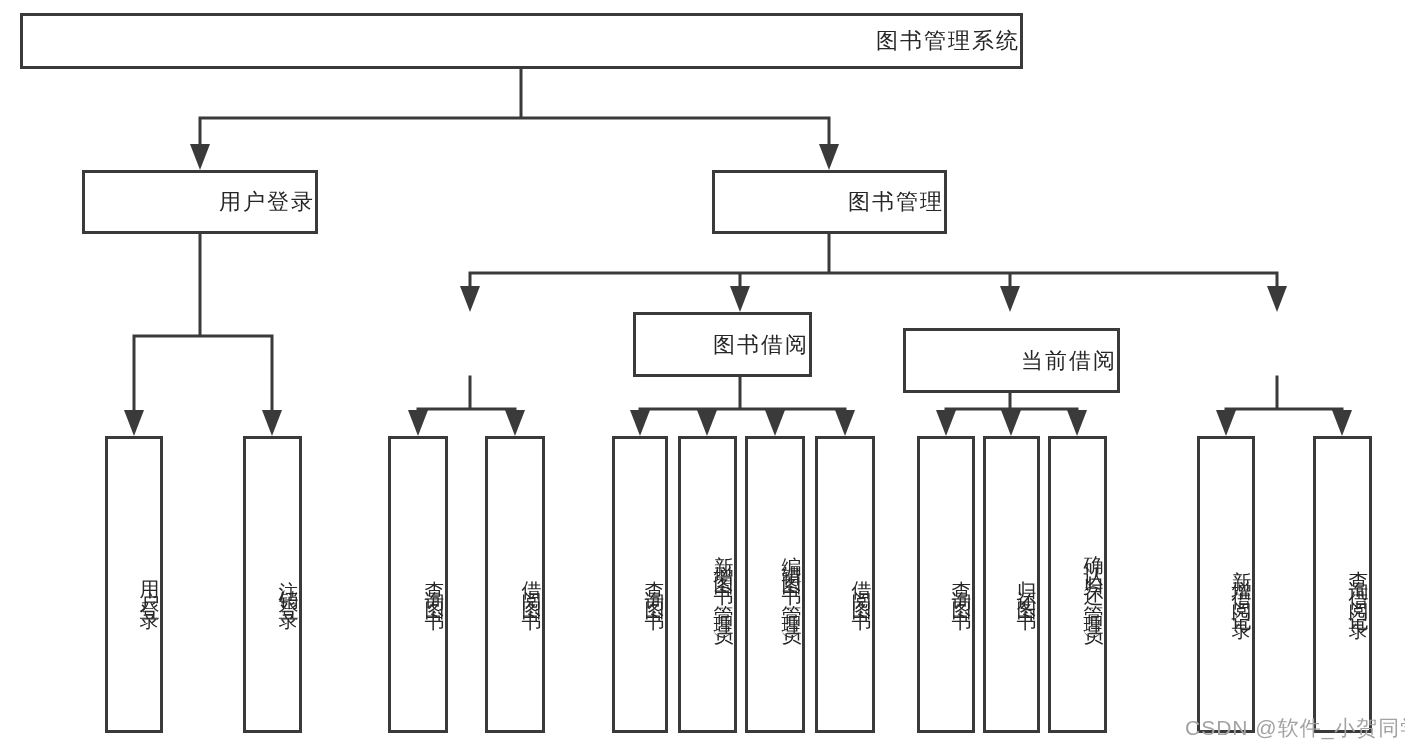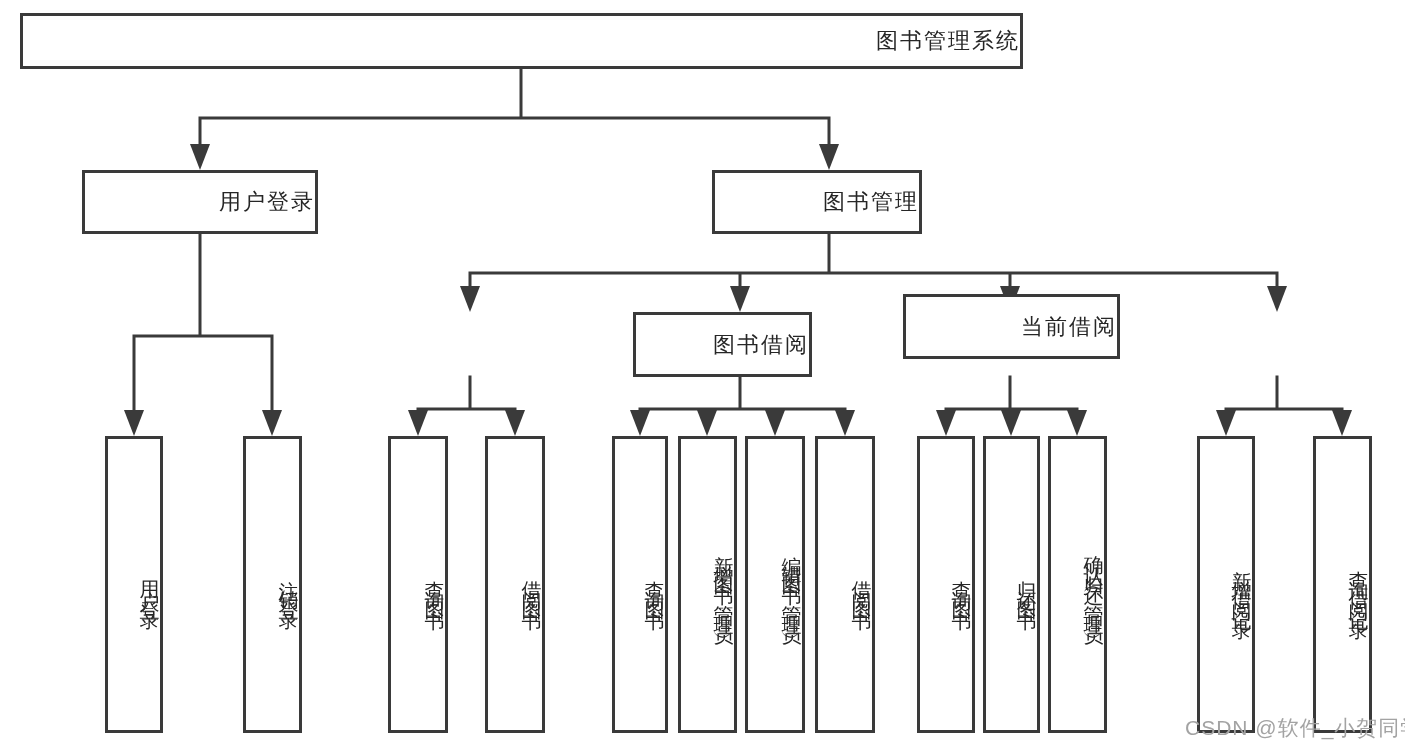--- a/index.html
+++ b/index.html
@@ -100,28 +100,28 @@
     </g>
   </svg>
 
   <div class="node hnode" style="left:20px;top:13px;width:1003px;height:56px">
     <span>图书管理系统</span>
   </div>
 
   <div class="node hnode" style="left:82px;top:170px;width:236px;height:64px">
     <span>用户登录</span>
   </div>
-  <div class="node hnode" style="left:712px;top:170px;width:210px;height:64px">
+  <div class="node hnode" style="left:712px;top:170px;width:235px;height:64px">
     <span>图书管理</span>
   </div>
 
   <div class="node hnode" style="left:633px;top:312px;width:179px;height:65px">
     <span>图书借阅</span>
   </div>
-  <div class="node hnode" style="left:903px;top:294px;width:217px;height:65px">
+  <div class="node hnode" style="left:903px;top:328px;width:217px;height:65px">
     <span>当前借阅</span>
   </div>
 
   <div class="node vnode" style="left:105px;top:436px;width:58px;height:297px">
     <span>用户登录</span>
   </div>
   <div class="node vnode" style="left:243px;top:436px;width:59px;height:297px">
     <span>注销登录</span>
   </div>
   <div class="node vnode" style="left:388px;top:436px;width:60px;height:297px">

